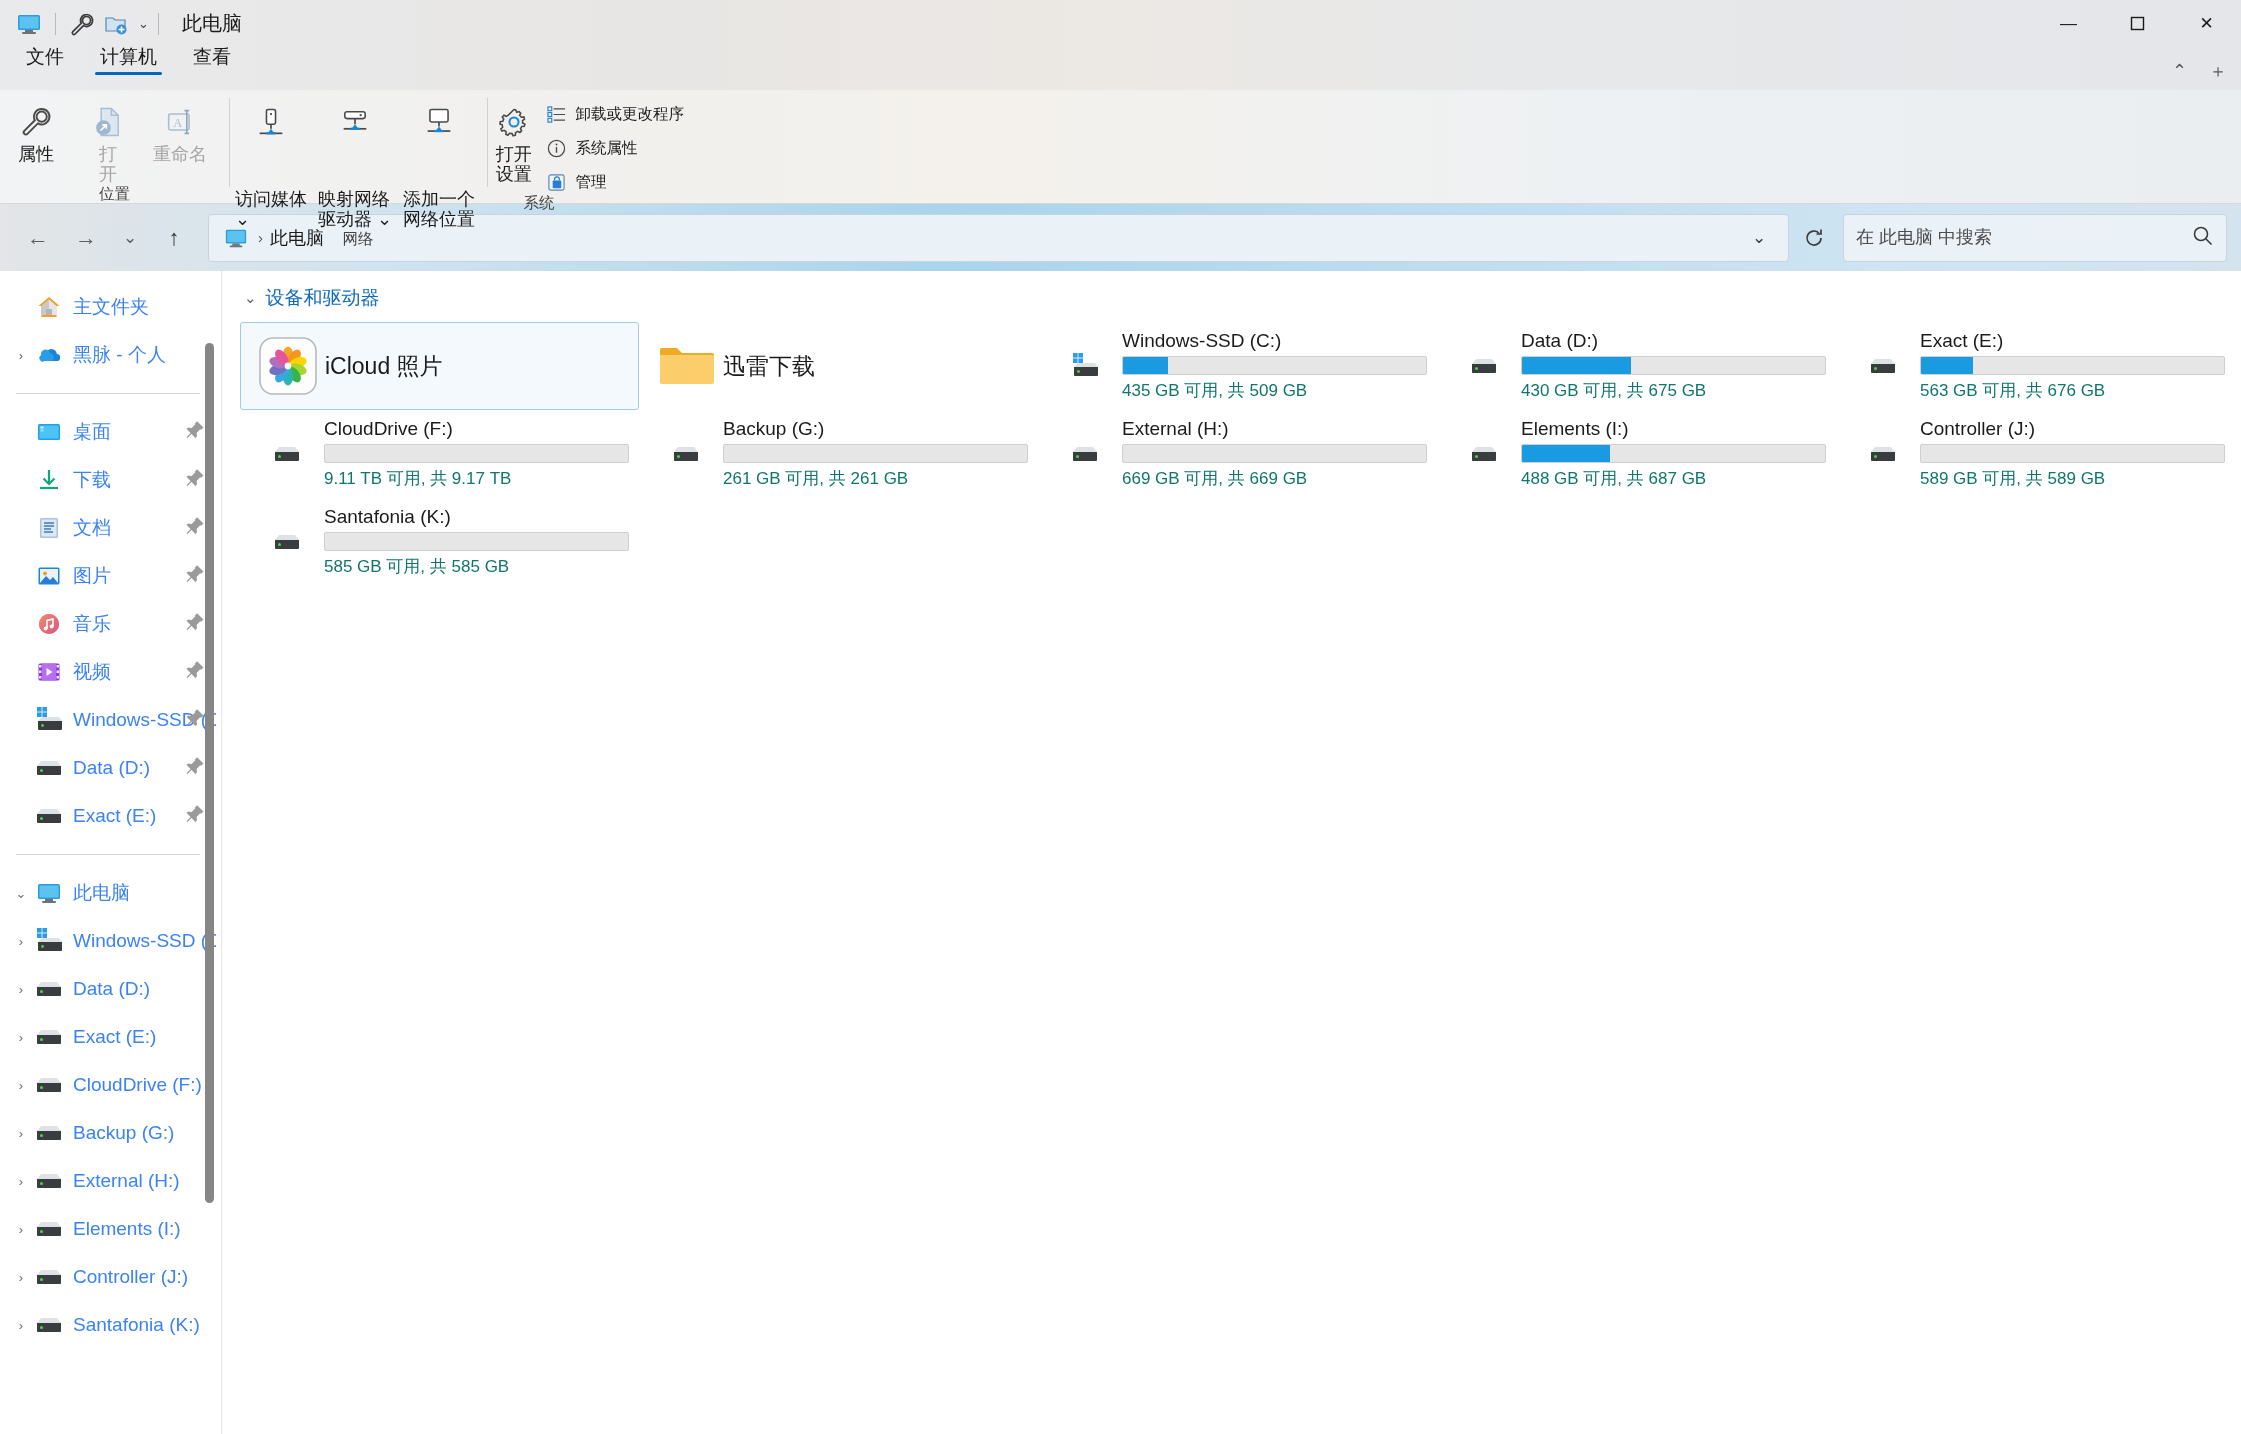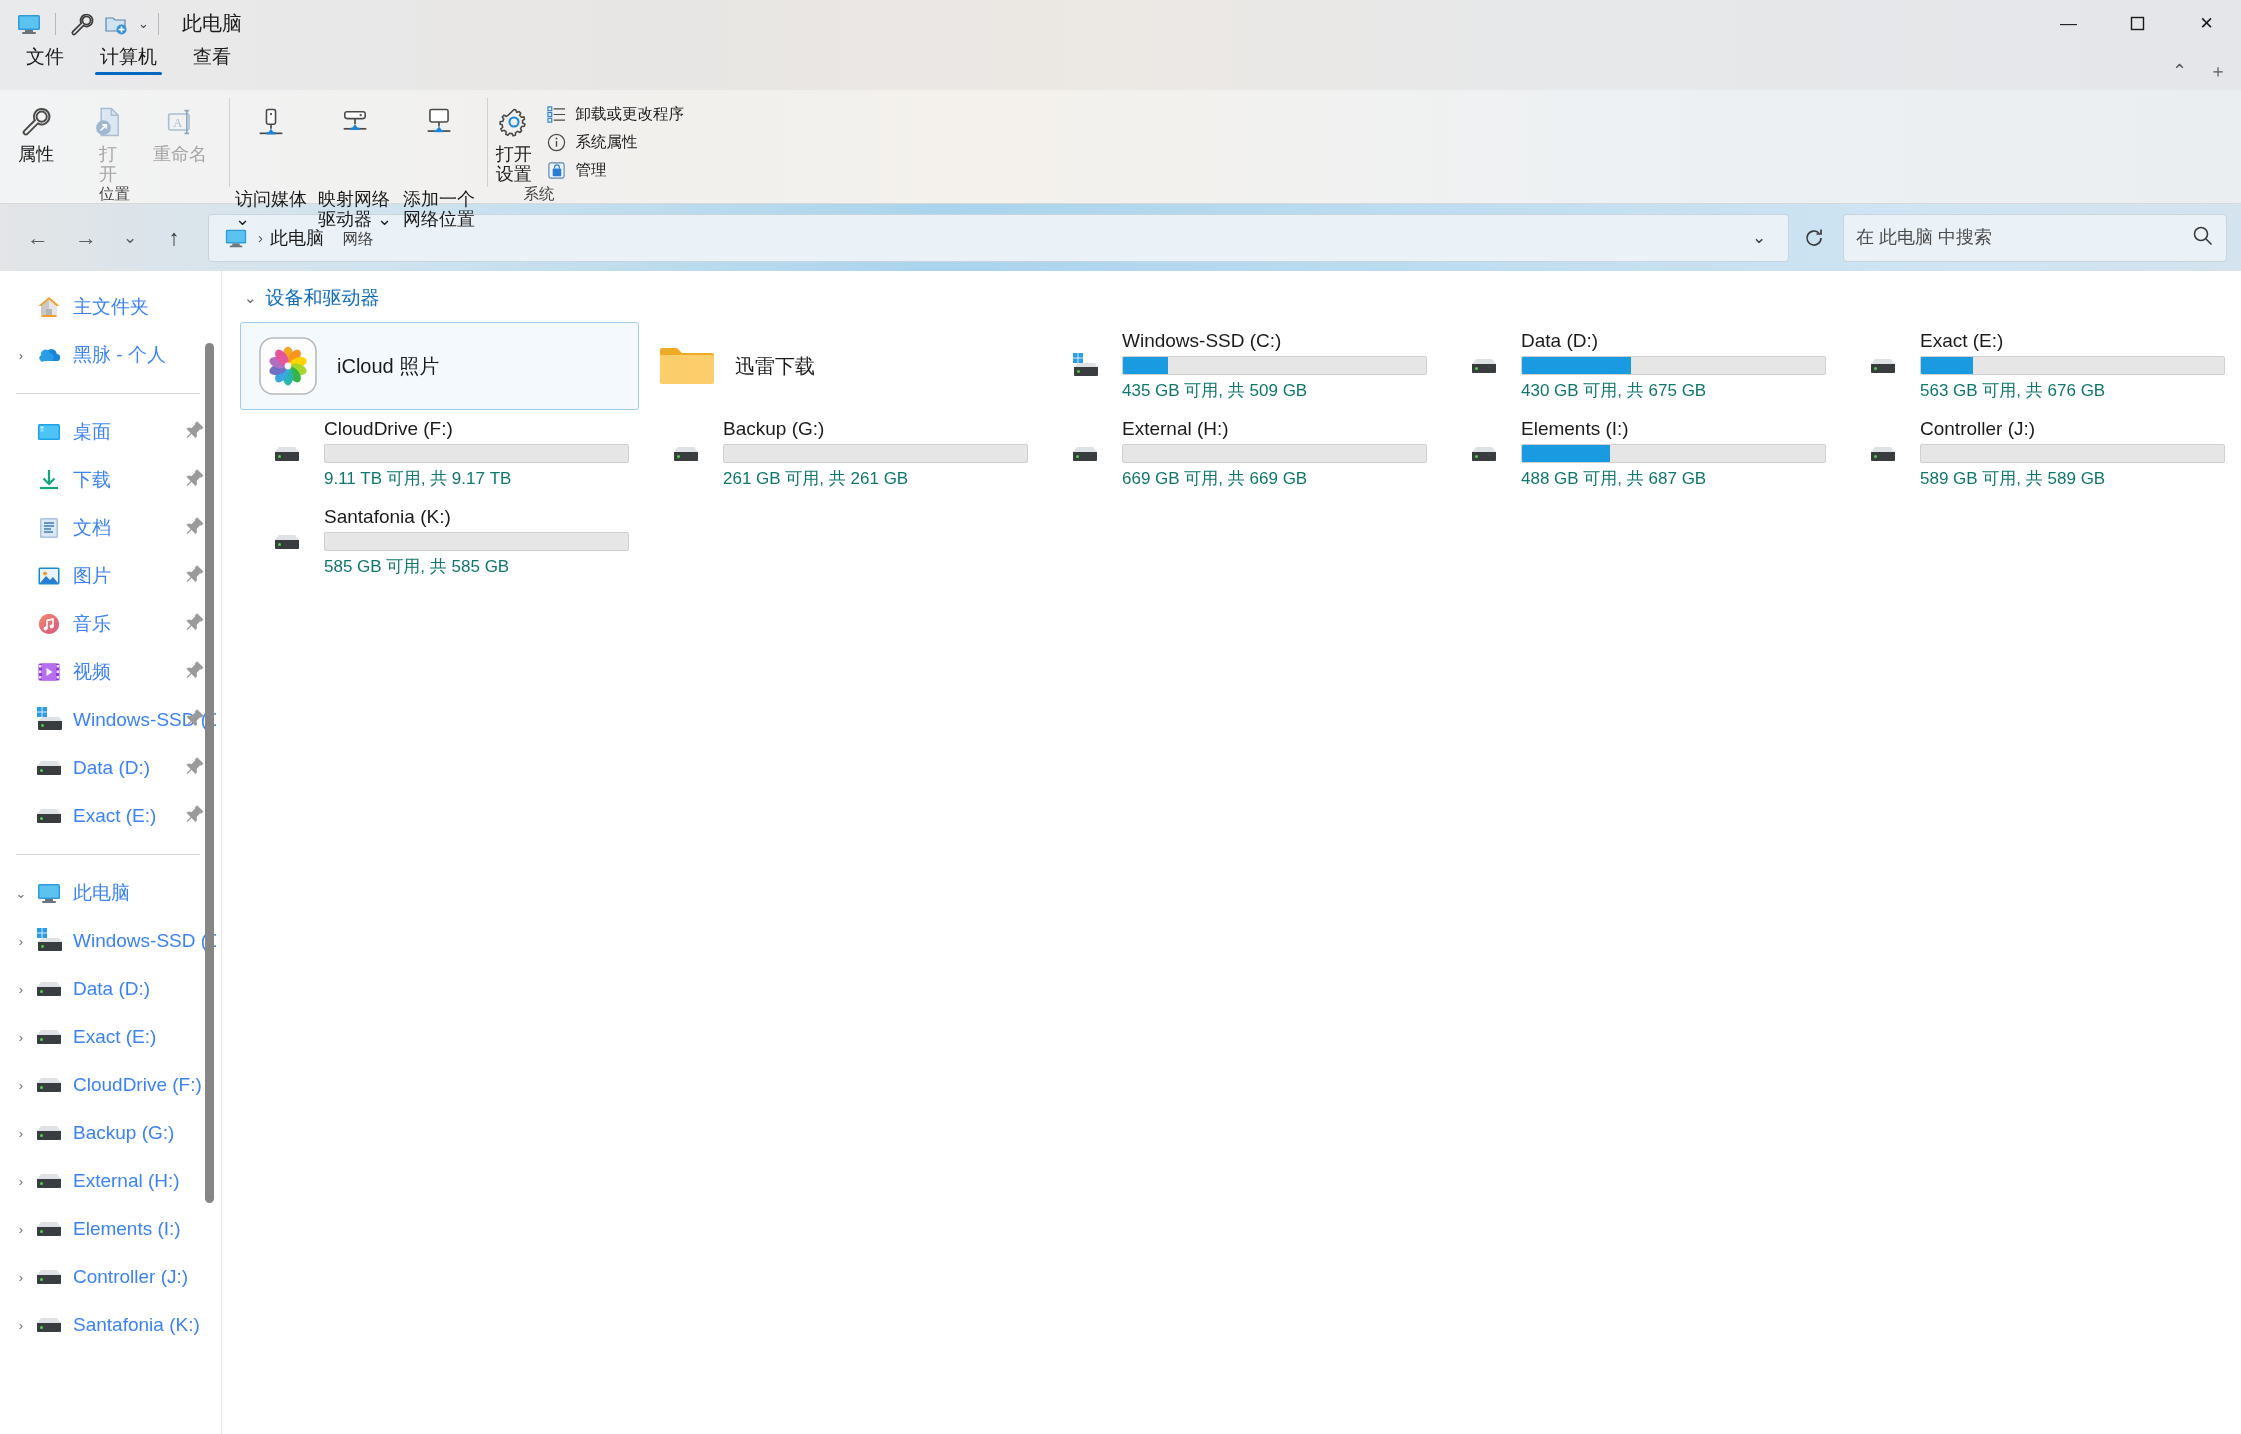--- a/index.html
+++ b/index.html
@@ -99,21 +99,21 @@
   }
   .rbtn .ricon { height: 38px; display: flex; align-items: center; justify-content: center; }
   .rbtn .rlabel {
     font-size: 18px; color: #1b1b1b; text-align: left; line-height: 1.12;
     white-space: pre-line;
   }
   .rbtn.disabled .rlabel { color: #a5a5a5; }
   .rbtn.wide { width: 84px; gap: 48px; }
   .rcol-small {
     display: flex; flex-direction: column; justify-content: center;
-    padding: 8px 0 0 6px; gap: 7px;
+    padding: 8px 0 0 6px; gap: 13px;
   }
   .rsmall {
     display: flex; align-items: center; gap: 9px;
     font-size: 15.5px; color: #1b1b1b; white-space: nowrap;
     padding-right: 12px;
   }
   .rsmall .sicon { width: 20px; height: 20px; display: flex; align-items: center; justify-content: center; }
 
   
   .addrrow {
@@ -205,21 +205,21 @@
     background: #f3f9fd;
     border: 1px solid #9ecbec;
     border-radius: 3px;
   }
   .tile-icon {
     width: 74px; flex: 0 0 74px;
     display: flex; align-items: center; justify-content: center;
   }
   .tile-body { flex: 1; display: flex; flex-direction: column; min-width: 0; gap: 4px;}
   .tile-name { font-size: 19px; color: #1b1b1b; white-space: nowrap; overflow: hidden; text-overflow: ellipsis;}
-  .tile-name.simple { font-size: 20px; margin-left: 12px; }
+  .tile-name.simple { font-size: 23px; }
   .bar {
     height: 19px; background: #e6e6e6;
     border: 1px solid #cfcfcf; border-radius: 2px;
     overflow: hidden; width: 100%;
   }
   .bar-fill { height: 100%; background: #1a9ae0; }
   .tile-sub { font-size: 17px; color: #0f766e; white-space: nowrap; }
 </style>
 </head>
 <body>

